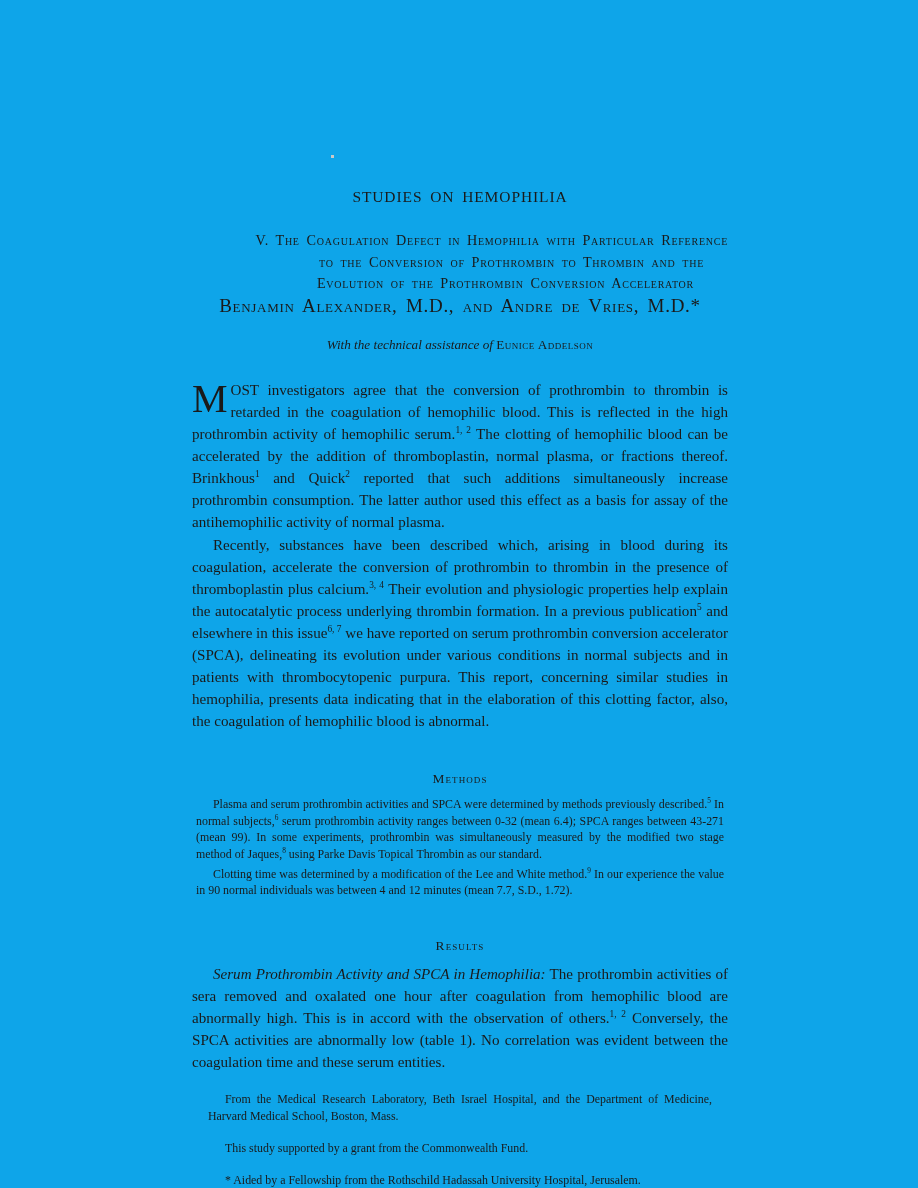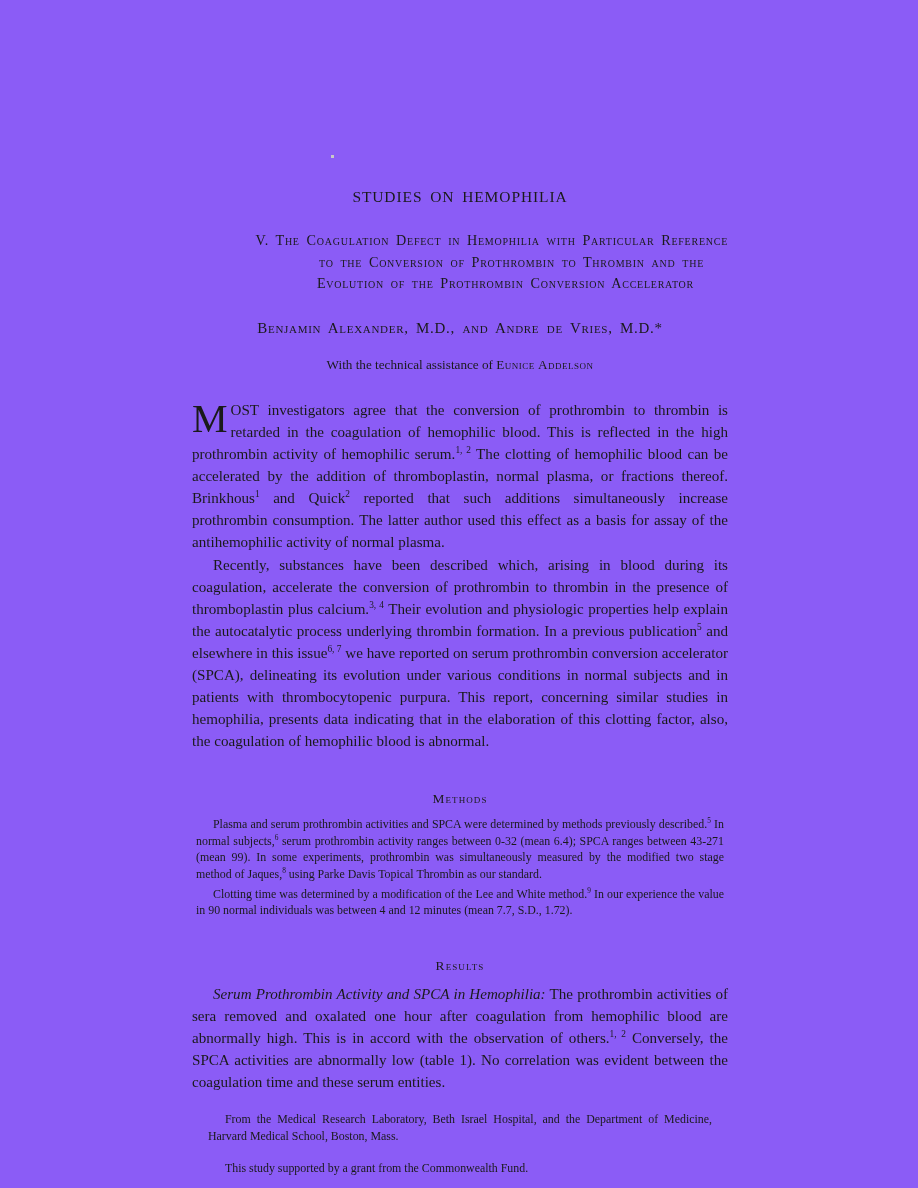--- a/index.html
+++ b/index.html
@@ -15,21 +15,21 @@
     color: #1a1a1a;
     overflow: hidden;
   }
 
   #page {
     position: absolute;
     left: 0;
     top: 0;
     width: 918px;
     height: 1188px;
-    background: #8b5cf6;
+    background: #0ea5e9;
   }
 
   #content {
     position: absolute;
     left: 192px;
     top: 128px;
     width: 536px;
   }
 
   .speck {
@@ -59,33 +59,33 @@
     letter-spacing: 0.75px;
     word-spacing: 2.5px;
     line-height: 1.52;
   }
   .subtitle .ln { display: block; }
   .subtitle .ln2 { padding: 0 24px; }
   .subtitle .ln3 { padding: 0 34px; }
 
   .byline {
     text-align: center;
-    margin-top: 25px;
-    font-size: 15px;
+    font-size: 19px;
     font-variant: small-caps;
     letter-spacing: 0.7px;
     word-spacing: 3px;
   }
 
   .assistance {
     text-align: center;
     margin-top: 20px;
     font-size: 13.2px;
   }
   .assistance .ital {
+    font-style: italic;
   }
   .assistance .sc {
     font-variant: small-caps;
     letter-spacing: 0.5px;
   }
 
   
   .body-block {
     margin-top: 26px;
   }

